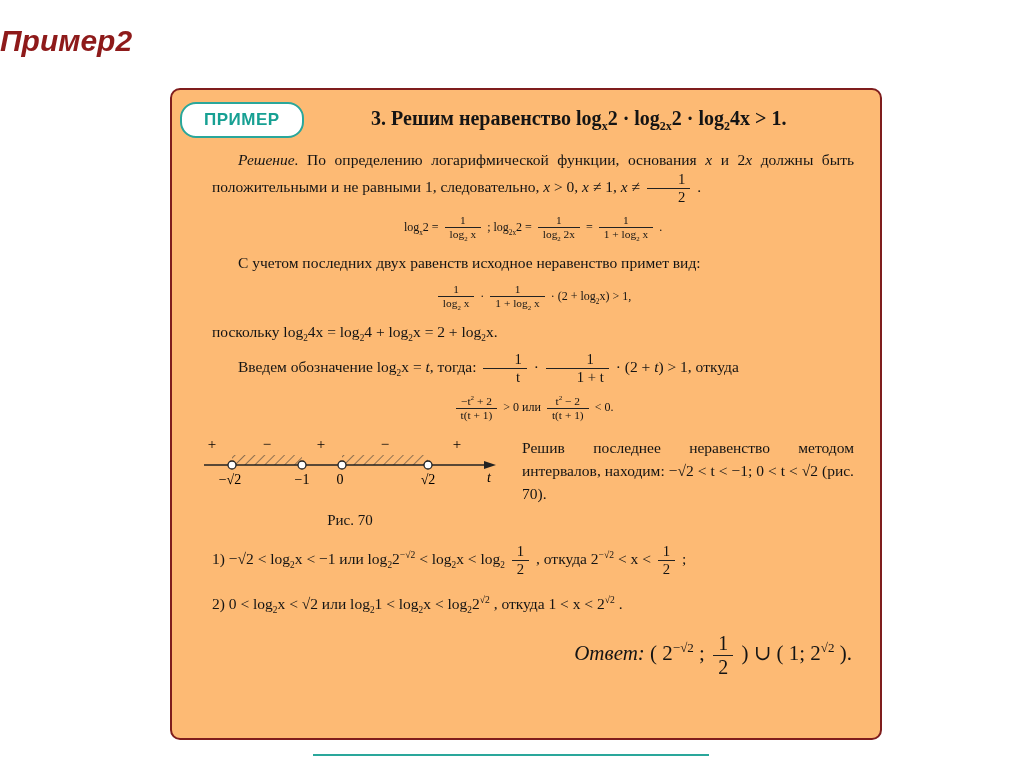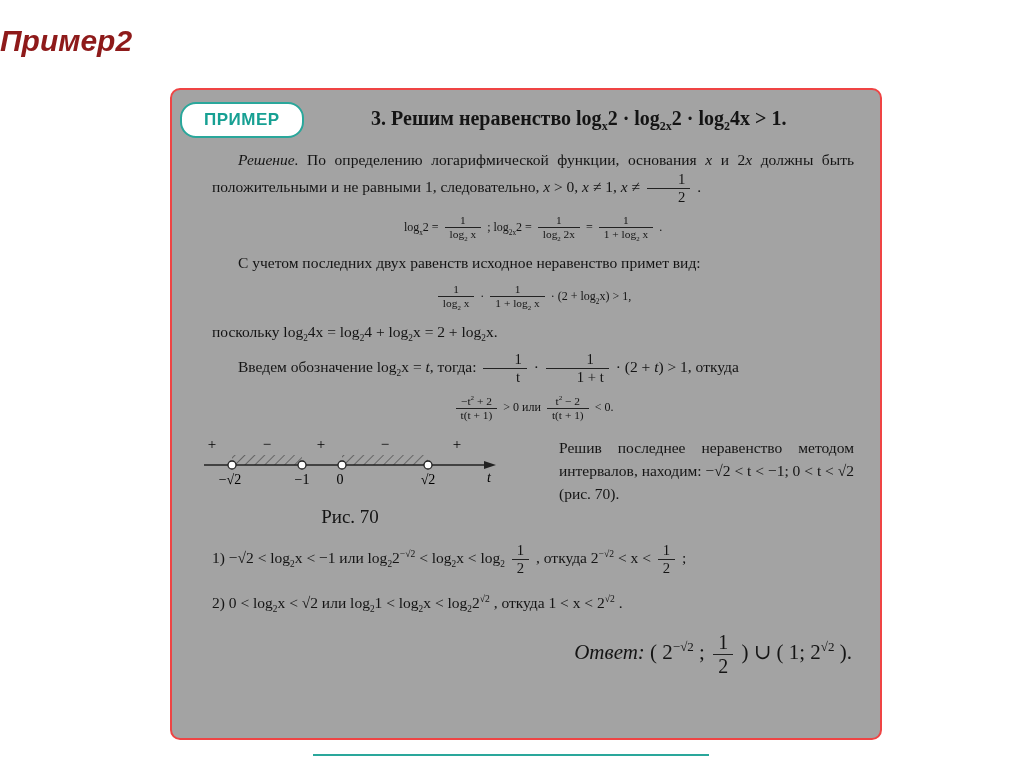--- a/index.html
+++ b/index.html
@@ -7,43 +7,43 @@
     width:1024px;height:767px;background:#ffffff;position:relative;overflow:hidden;
     font-family:"Liberation Serif","DejaVu Serif",serif;color:#141414;
   }
   .title{
     position:absolute;top:24px;left:0;width:100%;margin:0;
     font-family:"Liberation Sans","DejaVu Sans",sans-serif;
     font-weight:bold;font-style:italic;font-size:30px;color:#8e1a1a;
   }
   .card{
     position:absolute;left:170px;top:88px;width:712px;height:652px;box-sizing:border-box;
-    background:#a3a3a3;border:2px solid #ef4444;border-radius:10px;
+    background:#fdba74;border:2px solid #7f1d1d;border-radius:10px;
     padding:12px 26px 8px 40px;overflow:hidden;
   }
   .head-row{display:flex;align-items:center;margin:0 0 10px -32px;}
   .badge{
     border:2px solid #2aa79b;border-radius:16px;padding:6px 22px;flex:none;
     color:#17a093;font-family:"Liberation Sans","DejaVu Sans",sans-serif;
     font-weight:bold;font-size:17px;letter-spacing:.5px;background:#fff;
   }
   .problem{flex:1;text-align:center;font-weight:bold;font-size:20px;}
   .para{margin:5px 0;font-size:15.5px;line-height:1.5;}
   .ind{text-indent:26px;}
   .just{text-align:justify;}
   .formula{text-align:center;font-size:12px;margin:8px 0;}
   .frac{display:inline-block;vertical-align:middle;text-align:center;margin:0 3px;font-size:.95em;line-height:1.15;}
   .fnum{display:block;padding:0 5px;border-bottom:1px solid #222;}
   .fden{display:block;padding:0 5px;}
   sub{font-size:.6em;}
   sup{font-size:.62em;}
   .fig-row{display:flex;gap:18px;align-items:flex-start;margin:6px 0 2px -16px;}
   .figure{width:308px;flex:none;text-align:center;}
-  .caption{font-size:19px;margin-top:0;}
-  .side{flex:1;text-align:justify;margin-top:6px;margin-left:37px;}
+  .caption{font-size:15px;margin-top:6px;}
+  .side{flex:1;text-align:justify;margin-top:6px;}
   .case{margin:14px 0;}
   .answer{text-align:right;margin-top:10px;padding-right:2px;font-size:21px;}
   .accent-line{position:absolute;left:313px;bottom:11px;width:396px;height:2px;background:#2aa79b;}
   svg text{font-family:"Liberation Serif","DejaVu Serif",serif;}
 </style>
 </head>
 <body>
 
 <div class="slide">
 

